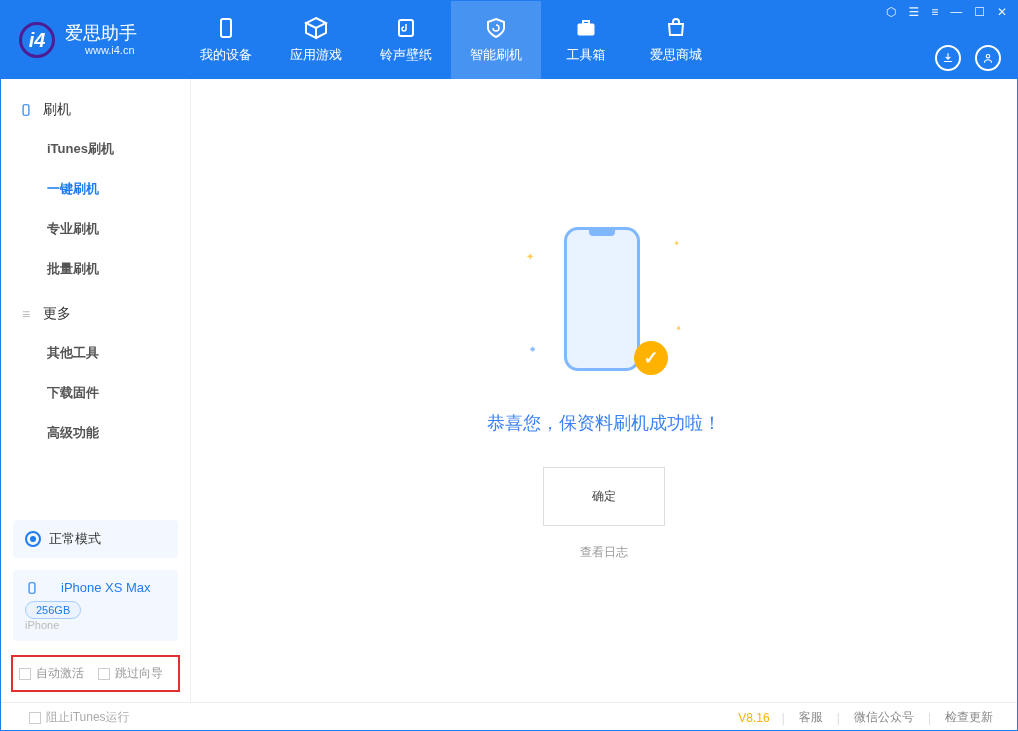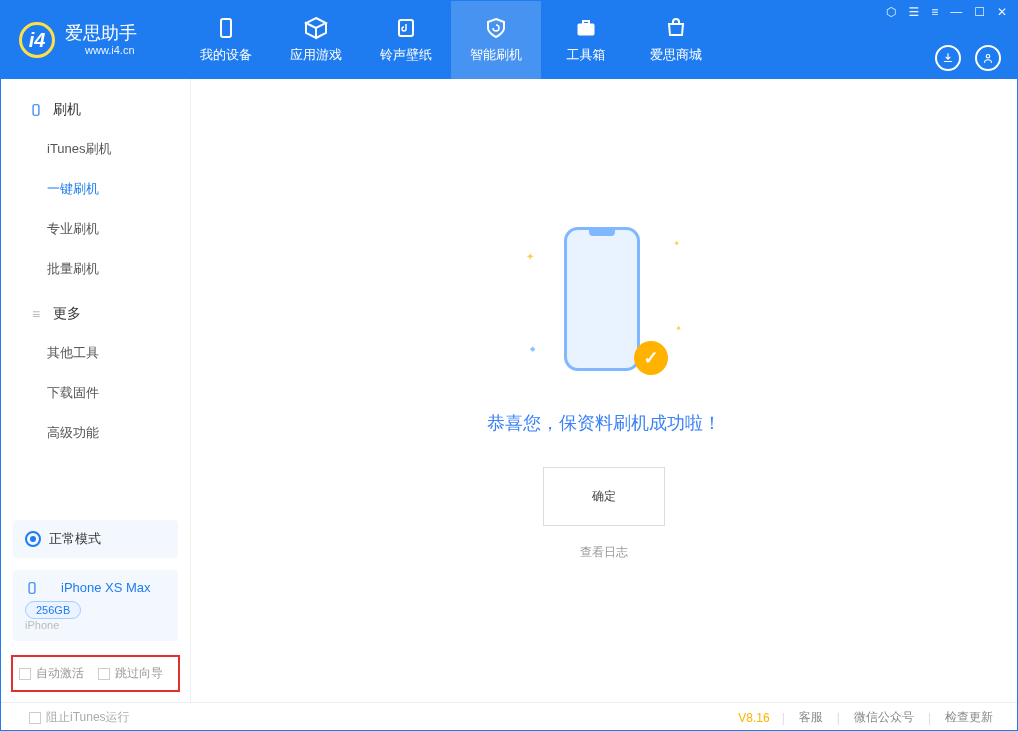--- a/index.html
+++ b/index.html
@@ -1,37 +1,37 @@
 <!DOCTYPE html>
 <html><head>
 <meta charset="utf-8">
 <style>
 * { margin: 0; padding: 0; box-sizing: border-box; font-family: "Microsoft YaHei", Arial, sans-serif; }
 body { background: #fff; width: 1018px; height: 731px; overflow: hidden; border: 1px solid #1e7cf0; }
 .header { background: #1e7cf0; height: 78px; display: flex; align-items: center; color: #fff; position: relative; }
 .logo-area { display: flex; align-items: center; padding: 0 18px; min-width: 180px; }
-.logo-circle { width: 36px; height: 36px; border: 3px solid #fde047; border-radius: 50%; display: flex; align-items: center; justify-content: center; font-size: 20px; font-weight: bold; font-style: italic; }
+.logo-circle { width: 36px; height: 36px; border: 3px solid #4c1d95; border-radius: 50%; display: flex; align-items: center; justify-content: center; font-size: 20px; font-weight: bold; font-style: italic; }
 .logo-text { margin-left: 10px; }
 .logo-title { font-size: 18px; font-weight: 500; line-height: 1.1; }
 .logo-sub { font-size: 11px; opacity: .9; margin-left: 20px; }
 .nav-tabs { display: flex; height: 100%; }
 .nav-tab { width: 90px; display: flex; flex-direction: column; align-items: center; justify-content: center; gap: 6px; font-size: 13px; cursor: pointer; }
 .nav-tab.active { background: rgba(255,255,255,.18); }
 .nav-icon { width: 24px; height: 24px; display: flex; align-items: center; justify-content: center; }
 .nav-icon svg { width: 24px; height: 24px; fill: #fff; stroke: #fff; }
 .win-controls-top { position: absolute; top: 4px; right: 10px; display: flex; gap: 12px; font-size: 12px; opacity: .9; }
 .win-controls-top span { cursor: pointer; }
 .header-right { position: absolute; right: 16px; bottom: 8px; display: flex; gap: 14px; }
 .header-right .icon-btn { width: 26px; height: 26px; border: 2px solid #fff; border-radius: 50%; display: flex; align-items: center; justify-content: center; cursor: pointer; }
 .body-area { display: flex; height: 623px; }
 .sidebar { width: 190px; border-right: 1px solid #eee; padding-top: 12px; display: flex; flex-direction: column; font-size: 13px; color: #333; }
 .side-section { margin-bottom: 6px; }
-.side-header { padding: 10px 28px; font-size: 14px; color: #333; display: flex; align-items: center; gap: 10px; }
+.side-header { padding: 10px 18px; font-size: 14px; color: #333; display: flex; align-items: center; gap: 10px; }
 .side-header .hicon { width: 14px; height: 14px; display: inline-flex; align-items: center; justify-content: center; }
-.side-item { padding: 11px 18px 11px 46px; cursor: pointer; color: #555; }
+.side-item { padding: 11px 18px 11px 46px; cursor: pointer; color: #555; font-weight: bold; }
 .side-item.active { color: #1e7cf0; }
 .side-spacer { flex: 1; }
 .mode-card, .device-card { margin: 6px 12px; background: #f3f8ff; border-radius: 4px; padding: 10px 12px; font-size: 13px; color: #1e7cf0; }
 .mode-card { display: flex; align-items: center; gap: 8px; color: #333; }
 .mode-dot { width: 16px; height: 16px; border: 2px solid #1e7cf0; border-radius: 50%; position: relative; }
 .mode-dot::after { content: ""; position: absolute; width: 6px; height: 6px; background: #1e7cf0; border-radius: 50%; top: 3px; left: 3px; }
 .device-card .dev-name { font-weight: 500; color: #1e7cf0; display: flex; gap: 22px; align-items: center; }
 .dev-badge { display: inline-block; margin-top: 6px; padding: 2px 10px; border: 1px solid #a6cdff; border-radius: 12px; font-size: 11px; color: #1e7cf0; background: #eaf3ff; }
 .dev-sub { margin-top: 0; font-size: 11px; color: #bbb; }
 .option-box { margin: 8px 10px 10px; border: 2px solid #e03030; padding: 8px 6px; display: flex; gap: 14px; font-size: 12px; color: #999; }

